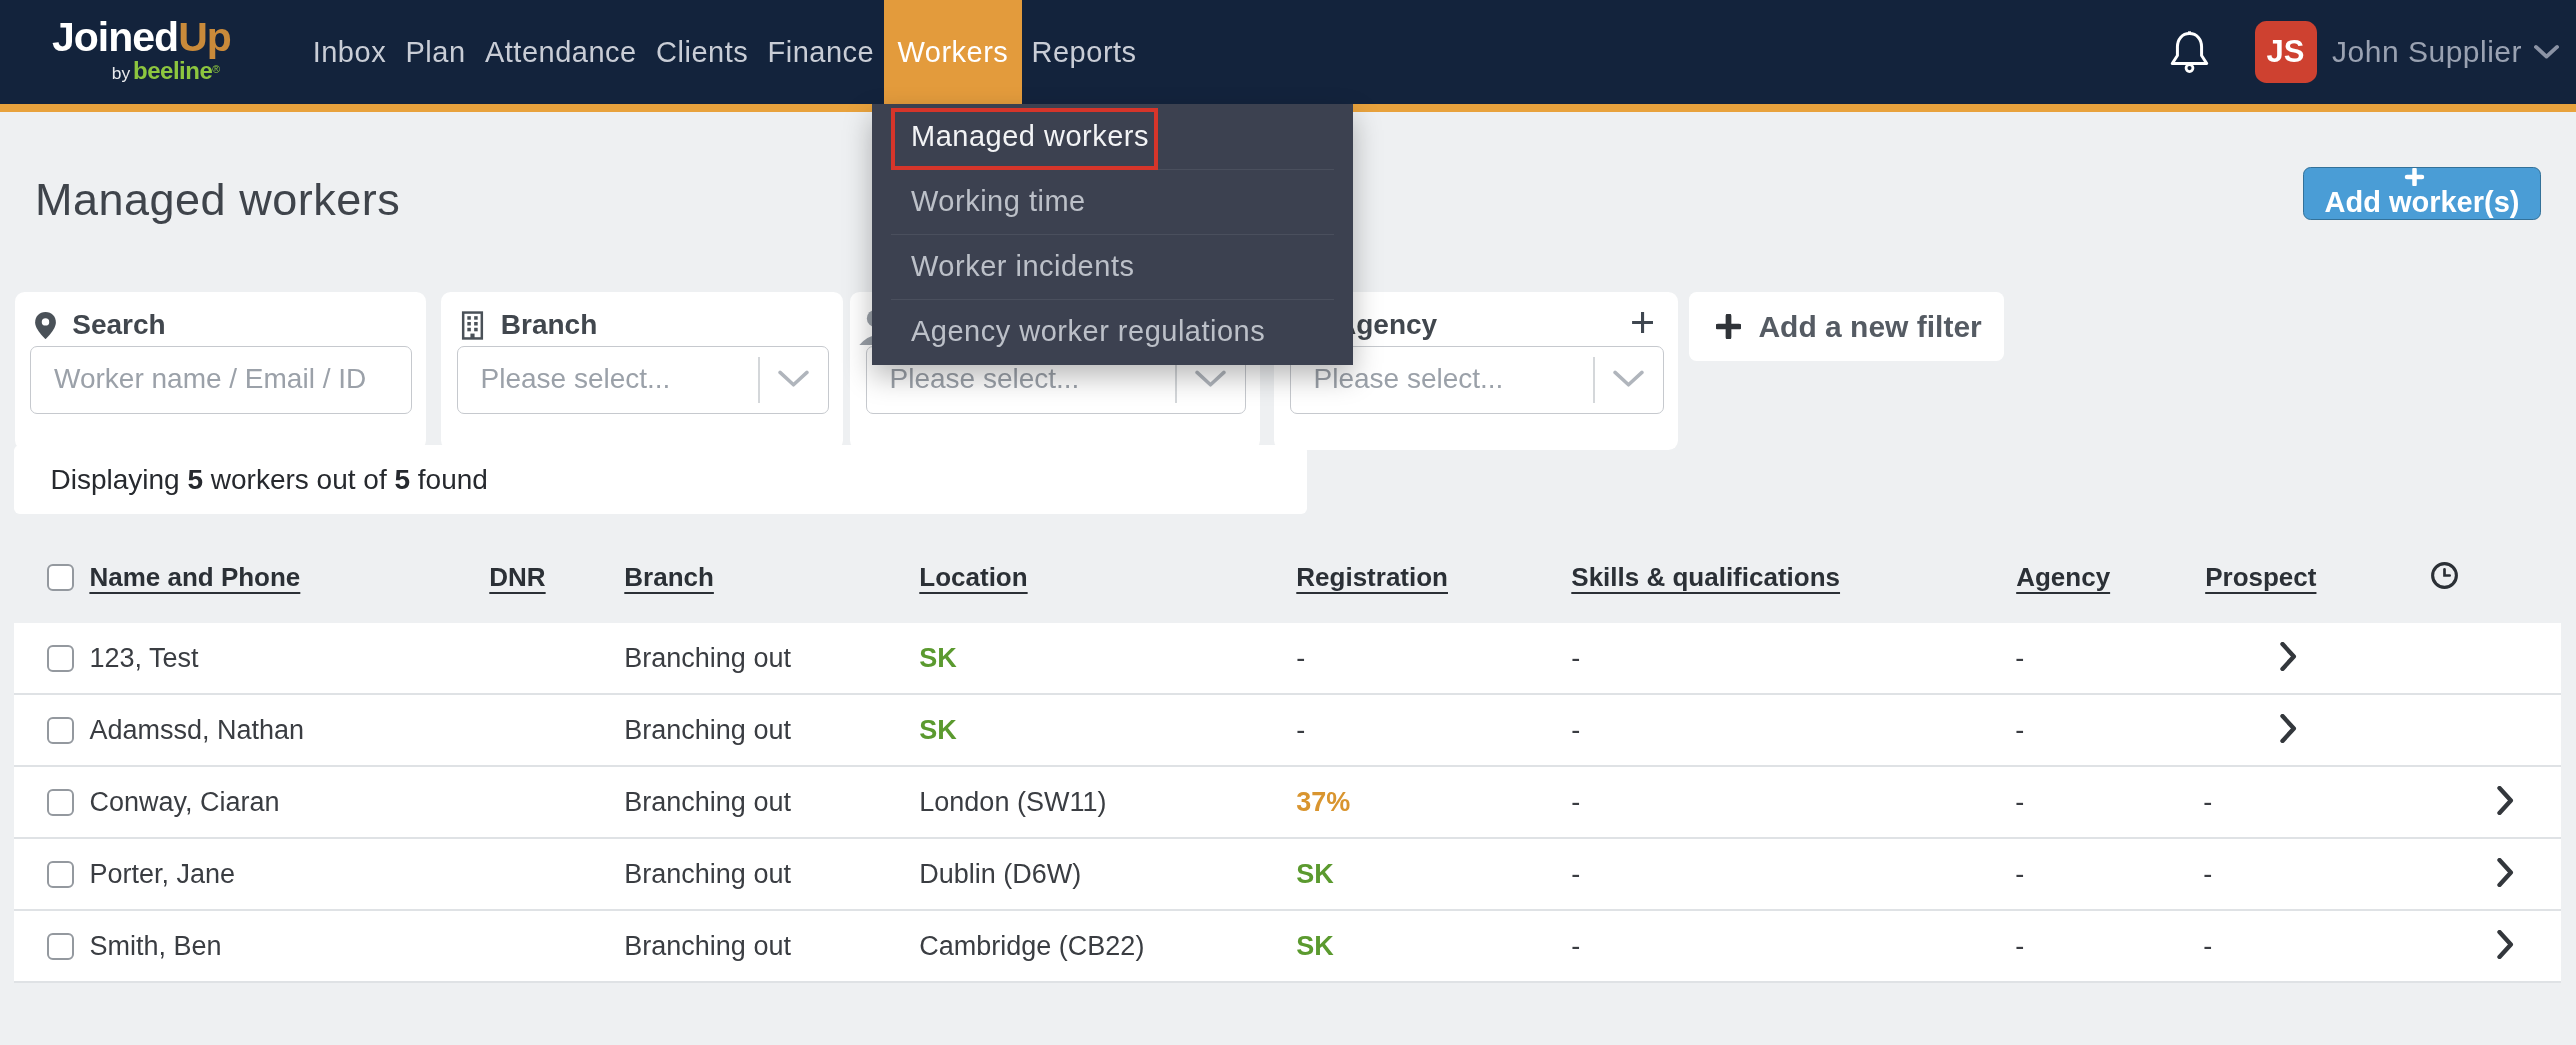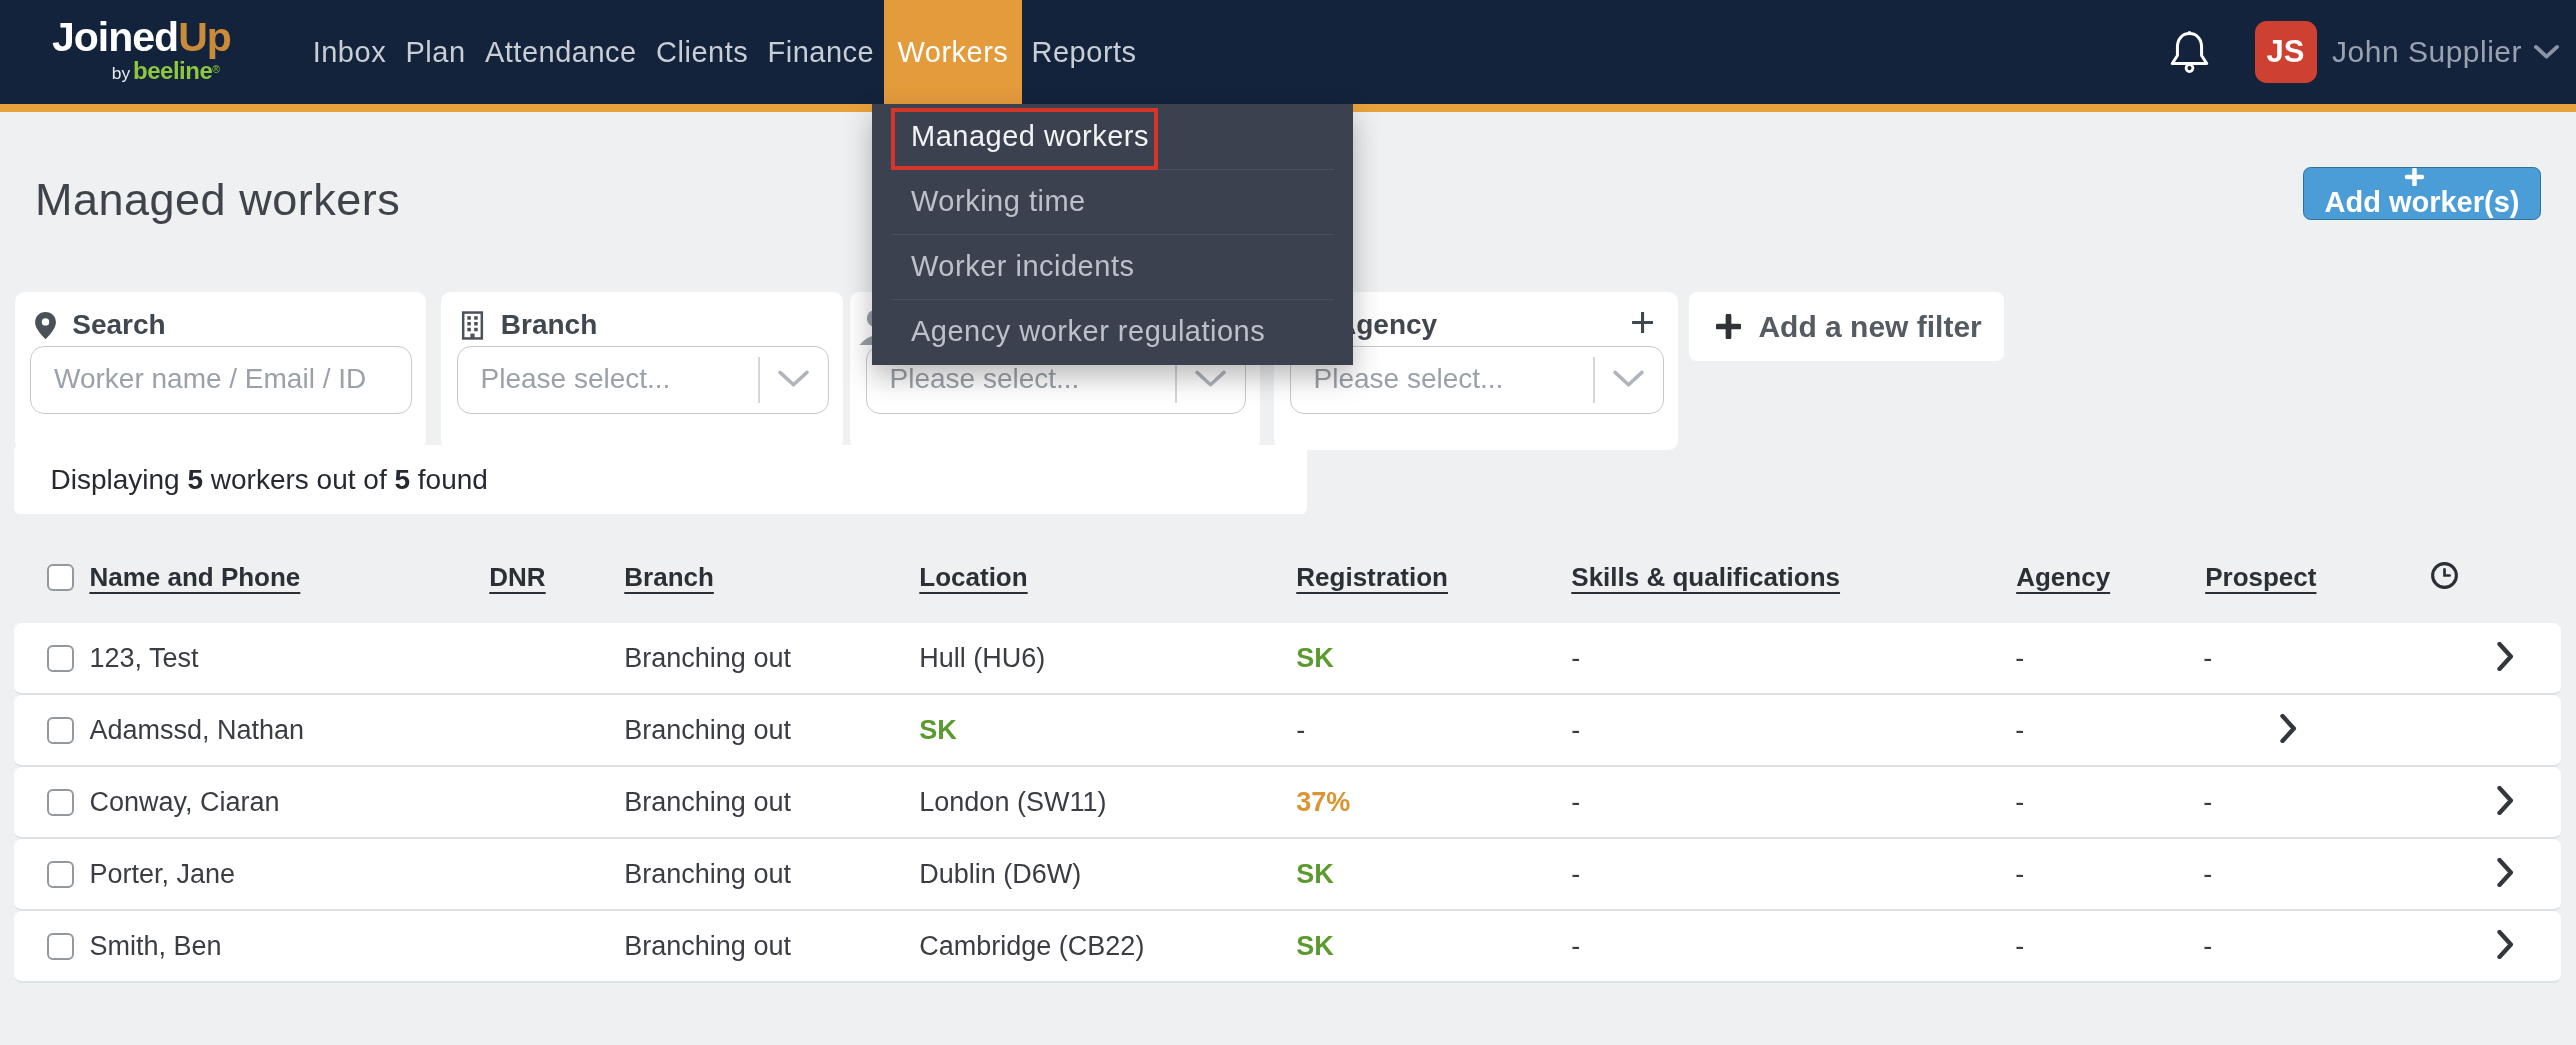--- a/index.html
+++ b/index.html
@@ -36,39 +36,39 @@
   
   .page-title { position:absolute; left:35px; top:174px; font-size:45px; font-weight:200; color:#3f444b; letter-spacing:0.5px; }
   .add-btn { position:absolute; left:2303px; top:167px; width:238px; height:53px; background:#4a9dd6; border:1.9px solid #337199; border-radius:7.7px; display:flex; align-items:center; justify-content:center; cursor:pointer;flex-direction:column; }
   .add-btn svg { margin-right:15.5px; }
   .add-btn span { color:#ffffff; font-size:29px; font-weight:600; }
 
   
   .card { position:absolute; top:292px; height:158px; background:#ffffff; border-radius:9.7px; }
   .card-title { position:absolute; left:19.3px; top:17.4px; display:flex; align-items:center; }
   .card-title .label { font-size:28px; font-weight:600; color:#41474e; margin-left:15.5px; }
-  .field { position:absolute; left:15.5px; right:14px; top:54px; height:68px; border:1.9px solid #c6c9ce; border-radius:14px; background:#fff; }
+  .field { position:absolute; left:15.5px; right:14px; top:54px; height:68px; border:1.9px solid #c6c9ce; border-radius:7px; background:#fff; }
   .field .ph { position:absolute; left:23px; top:0; line-height:64px; font-size:28px; color:#9ba1a9; }
   .field .divider { position:absolute; right:68px; top:9.7px; bottom:9.7px; width:1.9px; background:#d4d7da; }
   .field .caret { position:absolute; right:19.3px; top:23px; }
   .agency-plus { position:absolute; right:23px; top:5.8px; font-size:43px; font-weight:300; color:#3f4750; cursor:pointer; }
   .add-filter-card { position:absolute; left:1689px; top:292px; width:315px; height:69px; background:#ffffff; border-radius:7.7px; display:flex; align-items:center; padding-left:27px; cursor:pointer; }
   .add-filter-card .label { font-size:30px; font-weight:700; color:#555b63; margin-left:17.4px; }
 
   
   .summary { position:absolute; left:13.5px; top:445px; width:1293px; height:69px; background:#ffffff; border-radius:5.8px; }
   .summary .text { position:absolute; left:37px; line-height:69px; font-size:28px; color:#26292e; }
   .summary b { font-weight:700; }
 
   
   .table { position:absolute; left:13.5px; top:532px; width:2547px; }
   .trow { display:grid; grid-template-columns:73px 396px 135px 295px 377px 275px 444px 188px 217px 145px; align-items:center; }
   .thead { height:91px; }
   .thead .hcell { font-size:26px; font-weight:700; color:#2b3036; text-decoration:underline; text-underline-offset:5.8px; padding-left:6.8px; cursor:pointer; }
-  .tbody-row { height:72px; background:#ffffff; border-bottom:2.9px solid #dfe2e5; cursor:pointer;border-radius:8px; }
+  .tbody-row { height:72px; background:#ffffff; border-bottom:2.9px solid #dfe2e5; cursor:pointer; }
   .cell { font-size:27px; color:#3a3d42; padding-left:6.8px; }
   .cell.name { padding-left:2.9px; }
   .cell.reg { font-weight:700; }
   .cb-wrap { padding-left:33px; }
   .checkbox { width:27px; height:27px; border:2.4px solid #94999f; border-radius:5.8px; background:#fff; cursor:pointer; }
   .clock-wrap { padding-left:15.5px; }
   .chev-wrap { padding-left:83px; }
   .person-icon { position:absolute; left:7.7px; top:15.5px; }
 </style>
 </head>
@@ -214,21 +214,20 @@
       </div>
     </div>
     <div id="table-body">
   <div class="trow tbody-row">
     <div class="cb-wrap">
             <div class="checkbox"></div>
           </div>
     <div class="cell name">123, Test</div>
     <div class="cell"></div>
     <div class="cell">Branching out</div>
-    <div class="cell">Hull (HU6)</div>
     <div class="cell reg" style="color: rgb(91, 154, 47);">SK</div>
     <div class="cell">-</div>
     <div class="cell">-</div>
     <div class="cell">-</div>
     <div class="chev-wrap">
       <svg width="17.4" height="29" viewBox="0 0 16 28">
         <polyline points="2,2 13,14 2,26" fill="none" stroke="#33373c" stroke-width="4.2" stroke-linecap="round" stroke-linejoin="round"></polyline>
       </svg>
     </div>
   </div>

